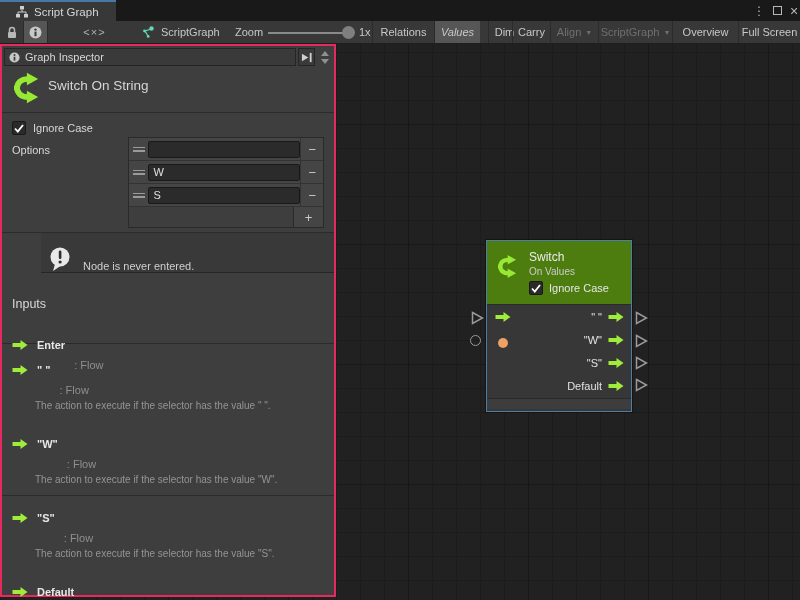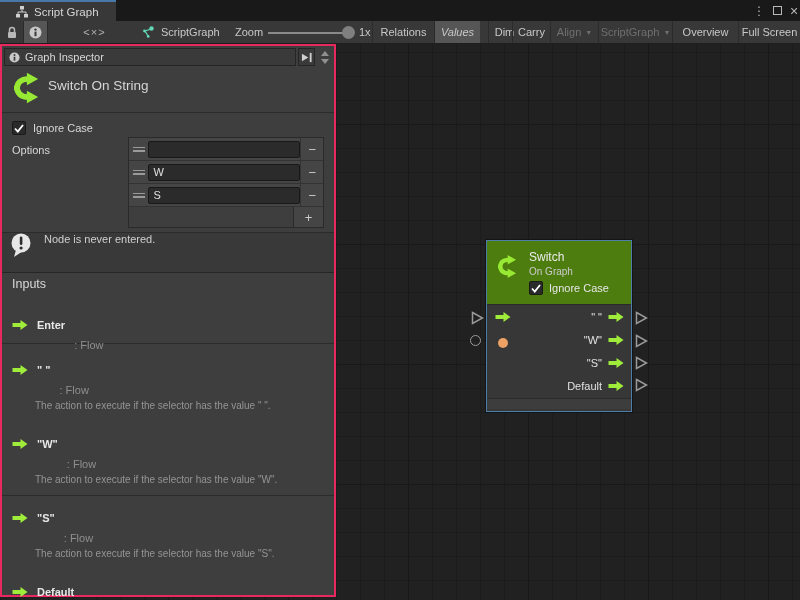--- a/index.html
+++ b/index.html
@@ -90,23 +90,23 @@
   .opt-handle { width:26px; display:flex; flex-direction:column; gap:2px; align-items:center; }
   .opt-handle i { display:block; width:12px; height:1.5px; background:#9a9a9a; }
   .opt-input { flex:1; height:17px; background:#2b2b2b; border:1px solid #191919; border-radius:2px;
     color:#e0e0e0; font-size:11px; padding:0 4px; font-family:"Liberation Sans",sans-serif; outline:none; }
   .opt-del { width:30px; text-align:center; color:#cccccc; font-size:13px; border-left:1px solid #333333;
     align-self:stretch; display:flex; align-items:center; justify-content:center; }
   .opt-addrow { height:20px; display:flex; justify-content:flex-end; background:#3e3e3e; }
   .opt-add { width:30px; background:#454545; border-left:1px solid #2a2a2a; color:#cccccc;
     font-size:13px; display:flex; align-items:center; justify-content:center; }
   .insp-warning { height:40px; background:#393939; border-bottom:1px solid #262626; display:flex;
-    align-items:flex-start; gap:10px; padding-left:8px; color:#cfcfcf; }
+    align-items:flex-end; gap:10px; padding-left:8px; color:#cfcfcf;margin-left:39px; }
   .insp-inputs { height:71px; border-bottom:1px solid #2b2b2b; }
-  .sec-h { font-size:12.5px; color:#d8d8d8; margin:4px 0 8px 10px; }
+  .sec-h { font-size:12.5px; color:#d8d8d8; margin:24px 0 8px 10px; }
   .port-line { display:flex; align-items:center; gap:8px; margin:0 0 9px 10px; }
   .port-line b { color:#e8e8e8; font-size:11px; }
   .port-type { color:#8f8f8f; margin-left:1px;margin-top:40px; }
   .port-desc { color:#949494; font-size:10px; margin:-5px 0 7px 33px; }
   .insp-outputs { height:152px; border-bottom:1px solid #2b2b2b; }
   .dot-orange { width:9px; height:9px; border-radius:50%; background:#eda164; margin:0 3px; }
 
   svg { display:block; }
 </style>
 </head>
@@ -198,21 +198,21 @@
 
     <div class="node">
       <div class="node-header">
         <svg class="node-icon" width="27" height="27" viewBox="0 0 32 32">
           <path d="M6 18 C6 11 10 8 16 8" stroke="#97e934" stroke-width="5" fill="none"></path>
           <polygon points="15,2.5 25,8 15,13.5" fill="#97e934"></polygon>
           <path d="M6 14 C6 21 10 24 16 24" stroke="#97e934" stroke-width="5" fill="none"></path>
           <polygon points="15,18.5 25,24 15,29.5" fill="#97e934"></polygon>
         </svg>
         <div class="node-title">Switch</div>
-        <div class="node-sub">On Graph</div>
+        <div class="node-sub">On Values</div>
         <div class="node-check">
           <span class="chk">
             <svg width="10" height="9" viewBox="0 0 10 9">
               <path d="M1 4.5 L3.8 7.5 L9 1" stroke="#ffffff" stroke-width="1.8" fill="none"></path>
             </svg>
           </span>
           <span>Ignore Case</span>
         </div>
       </div>
       <div class="node-body">

